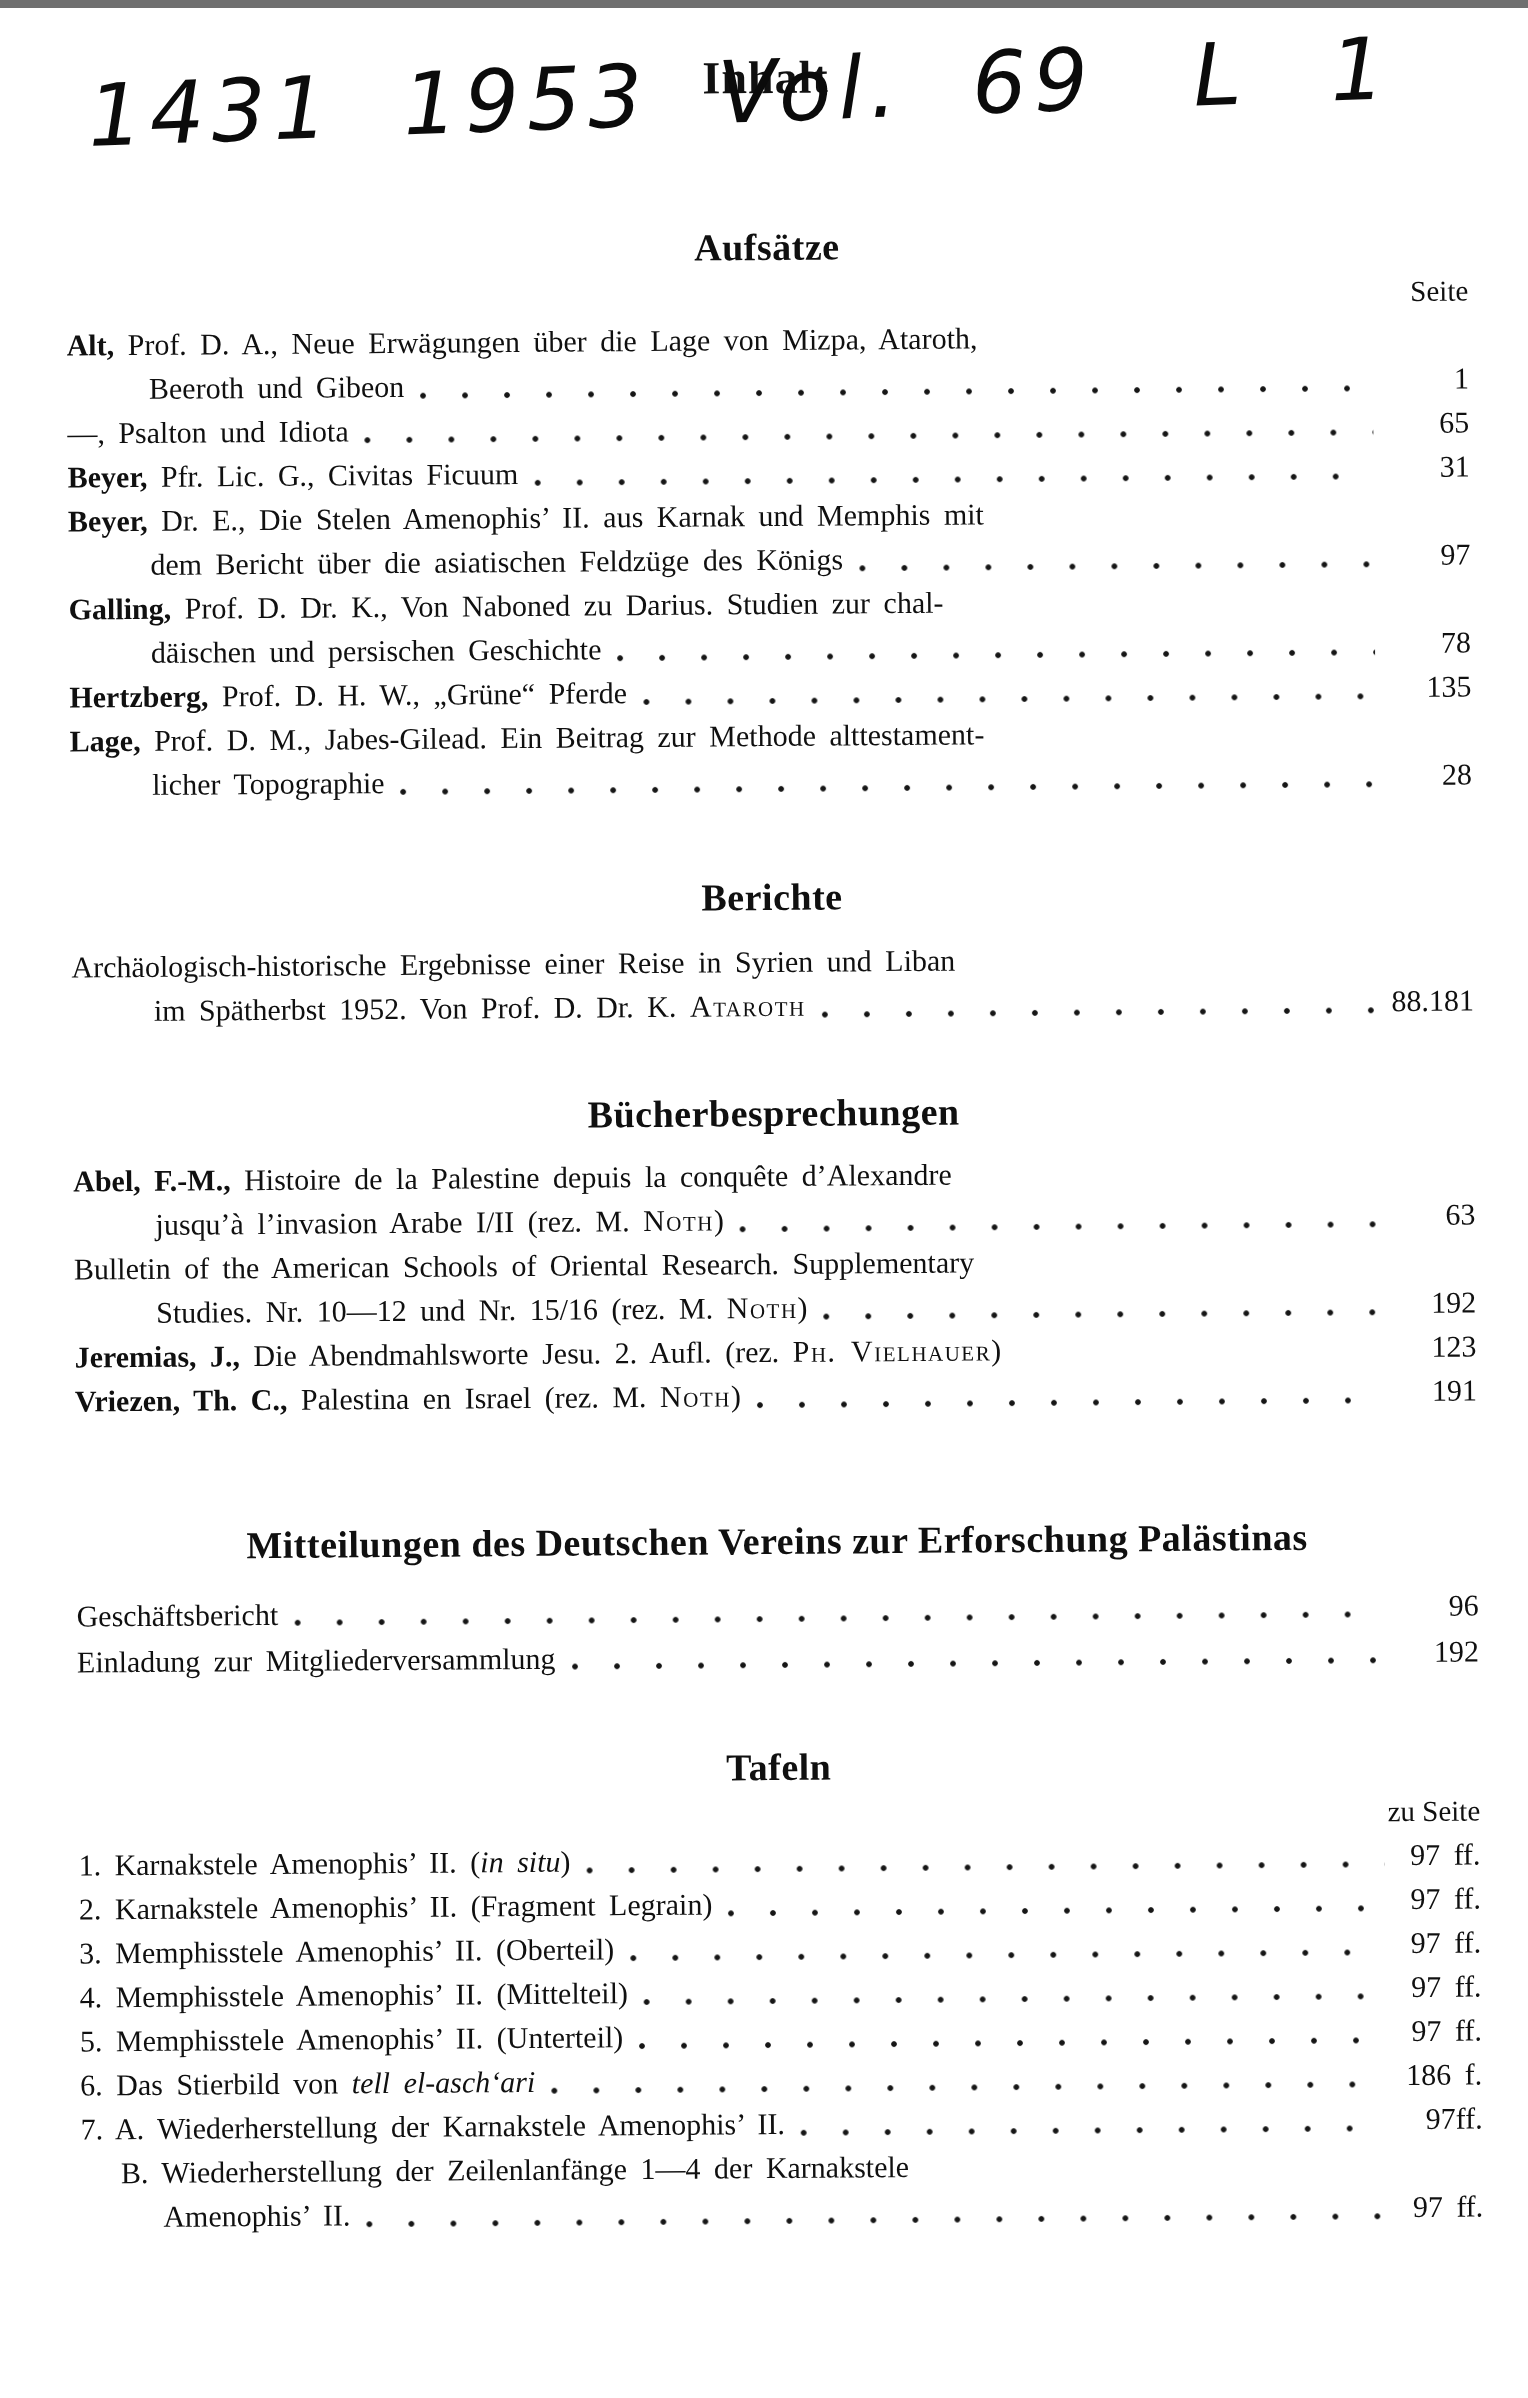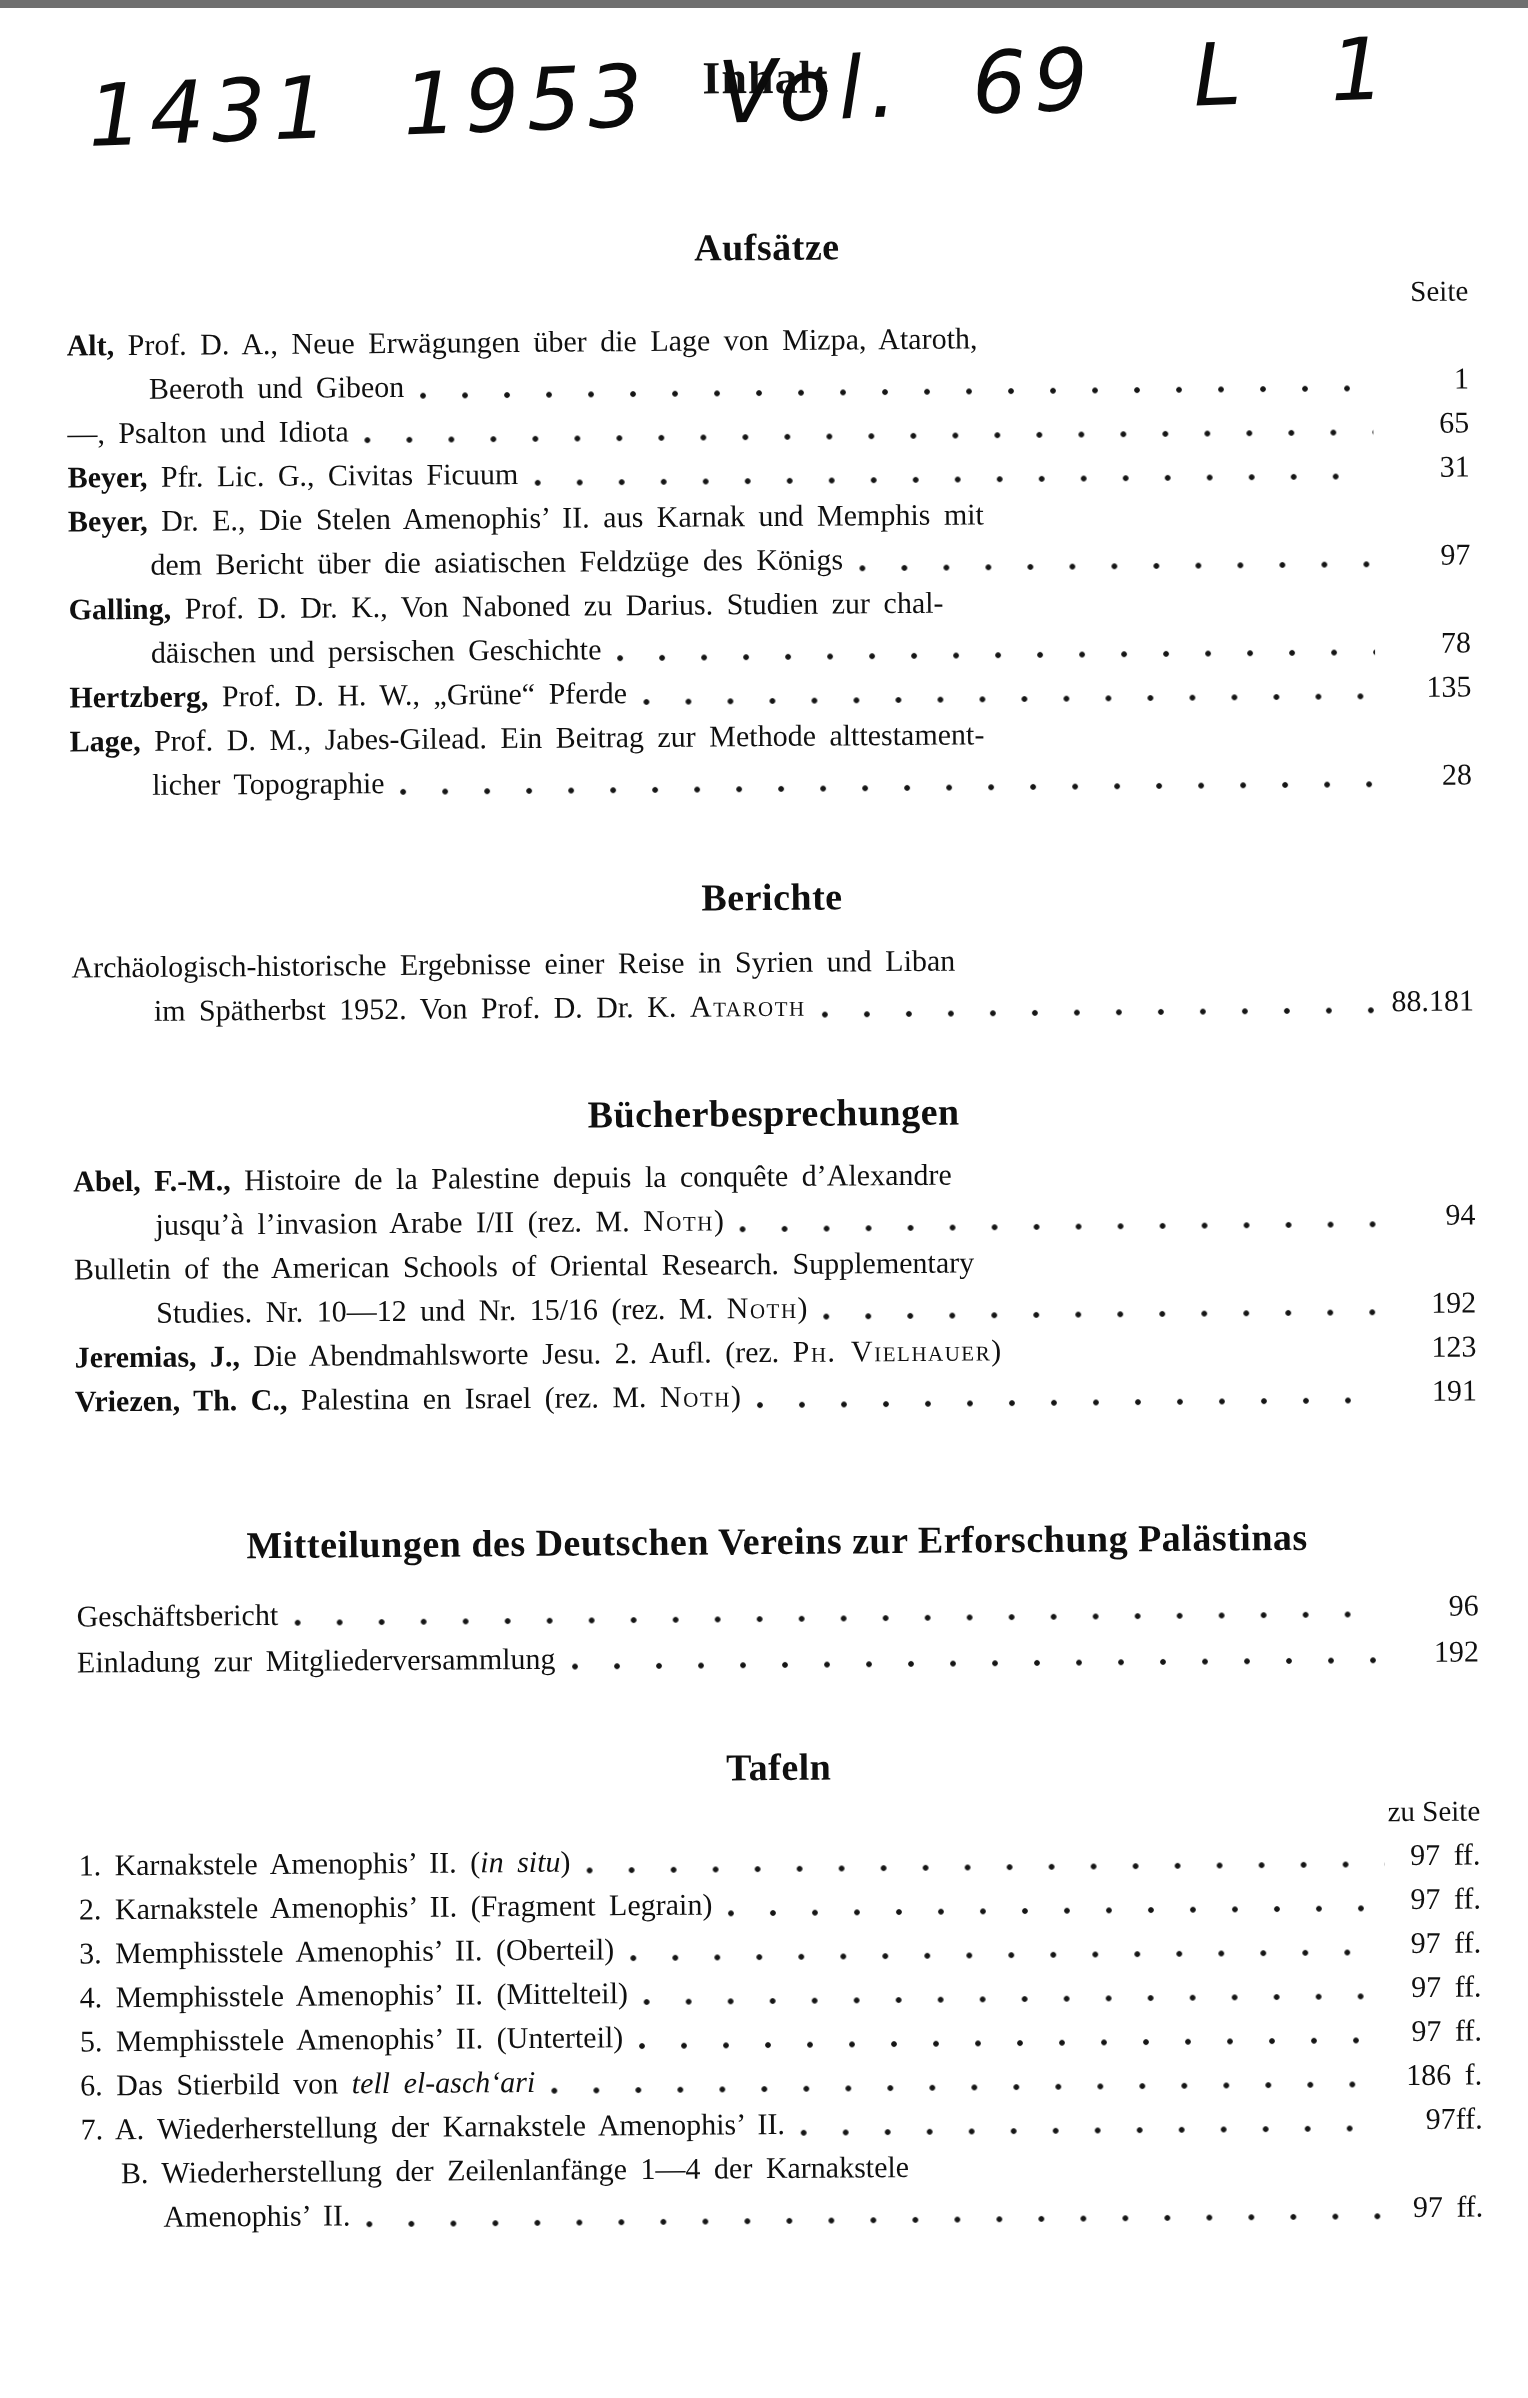--- a/index.html
+++ b/index.html
@@ -122,21 +122,21 @@
         </section>
         <section class="toc-section">
           <h2 class="section-heading">Bücherbesprechungen</h2>
           <div class="entries">
             <div class="entry-line">
               <span class="line-text"><span class="bold">Abel, F.-M.,</span><span> Histoire de la Palestine depuis la conquête d’Alexandre</span></span>
             </div>
             <div class="entry-line cont">
               <span class="line-text"><span>jusqu’à l’invasion Arabe I/II (rez. M. </span><span class="smallcaps">Noth</span><span>)</span></span>
               <span class="dots"></span>
-              <span class="page-num">94</span>
+              <span class="page-num">63</span>
             </div>
             <div class="entry-line">
               <span class="line-text"><span>Bulletin of the American Schools of Oriental Research. Supplementary</span></span>
             </div>
             <div class="entry-line cont">
               <span class="line-text"><span>Studies. Nr. 10—12 und Nr. 15/16 (rez. M. </span><span class="smallcaps">Noth</span><span>)</span></span>
               <span class="dots"></span>
               <span class="page-num">192</span>
             </div>
             <div class="entry-line">

